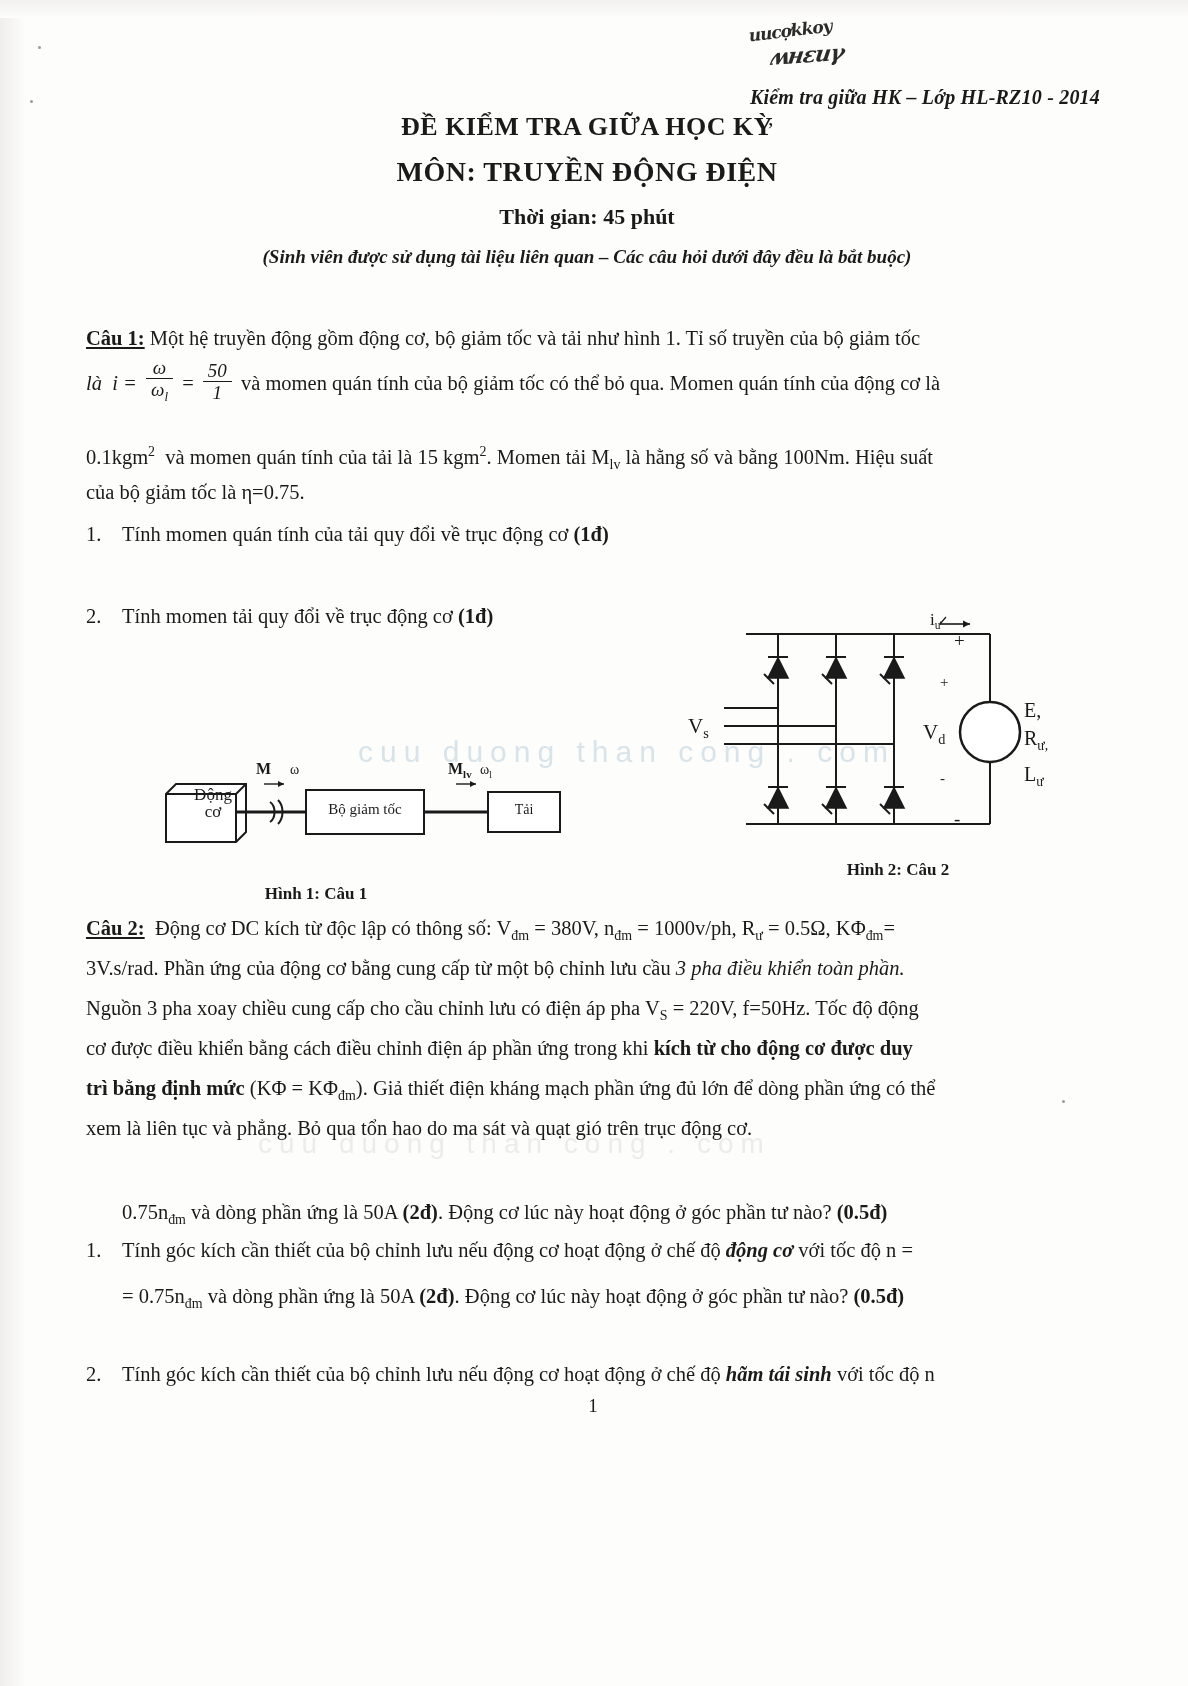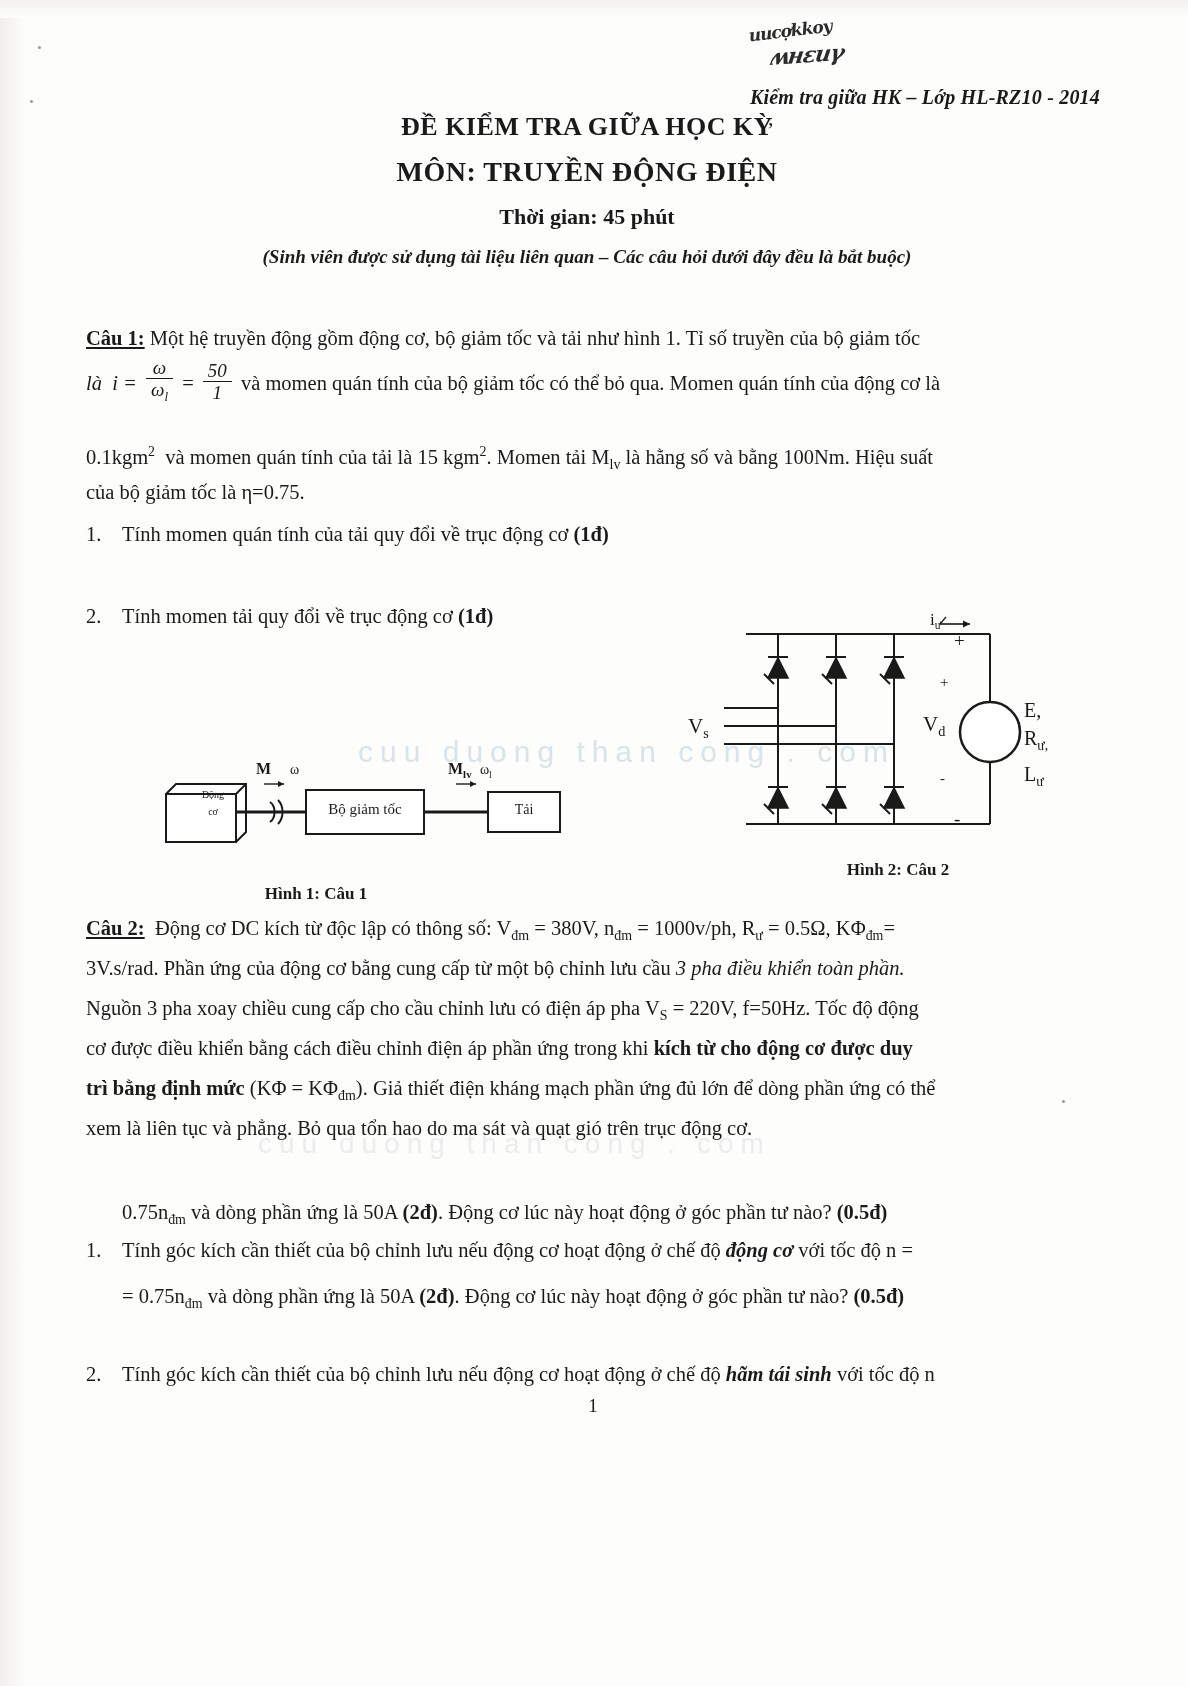--- a/index.html
+++ b/index.html
@@ -284,21 +284,21 @@
 
         <line x1="266" y1="52" x2="330" y2="52" stroke="#1a1a1a" stroke-width="3"></line>
 
         <rect x="330" y="32" width="72" height="40" fill="#ffffff" stroke="#1a1a1a" stroke-width="2"></rect>
 
         <line x1="106" y1="24" x2="126" y2="24" stroke="#1a1a1a" stroke-width="1.4"></line>
         <path d="M126,24 l-6,-3 l0,6 Z" fill="#1a1a1a"></path>
         <line x1="298" y1="24" x2="318" y2="24" stroke="#1a1a1a" stroke-width="1.4"></line>
         <path d="M318,24 l-6,-3 l0,6 Z" fill="#1a1a1a"></path>
       </svg>
-      <div style="position:absolute; left:22px; top:26px; width:66px; font-size:10px; text-align:center; line-height:17px;">
+      <div style="position:absolute; left:22px; top:26px; width:66px; font-size:17px; text-align:center; line-height:17px;">
         <span>Động</span><br>
         <span>cơ</span>
       </div>
       <div style="position:absolute; left:150px; top:41px; width:114px; font-size:15px; text-align:center;">Bộ giảm tốc</div>
       <div style="position:absolute; left:332px; top:42px; width:68px; font-size:14px; text-align:center;">Tải</div>
       <div style="position:absolute; left:98px; top:0px; font-size:16px;">
         <span class="b">M</span>
       </div>
       <div style="position:absolute; left:132px; top:2px; font-size:14px;">ω</div>
       <div style="position:absolute; left:290px; top:0px; font-size:16px;">
@@ -359,21 +359,21 @@
         <line x1="222" y1="12" x2="252" y2="12" stroke="#1a1a1a" stroke-width="1.6"></line>
         <path d="M252,12 l-7,-3.5 l0,7 Z" fill="#1a1a1a"></path>
         <line x1="228" y1="5" x2="222" y2="12" stroke="#1a1a1a" stroke-width="1.2"></line>
       </svg>
       <div style="position:absolute; left:212px; top:-2px; font-size:17px;">i<sub>ư</sub></div>
       <div style="position:absolute; left:236px; top:18px; font-size:19px;">+</div>
       <div style="position:absolute; left:236px; top:196px; font-size:19px;">-</div>
       <div style="position:absolute; left:222px; top:62px; font-size:15px;">+</div>
       <div style="position:absolute; left:222px; top:158px; font-size:15px;">-</div>
       <div style="position:absolute; left:-30px; top:102px; font-size:21px;">V<sub>s</sub></div>
-      <div style="position:absolute; left:205px; top:100px; font-size:21px;">V<sub>d</sub></div>
+      <div style="position:absolute; left:205px; top:108px; font-size:21px;">V<sub>d</sub></div>
       <div style="position:absolute; left:306px; top:84px; font-size:20px; line-height:28px;">
         <span>E,</span><br>
         <span>R<sub>ư,</sub></span><br>
         <span>L<sub>ư</sub></span>
       </div>
       <div class="fig-caption" style="position:absolute; left:60px; top:238px; width:240px;">Hình 2: Câu 2</div>
     </div>
 
     <div class="body-text" style="top: 908px;">
       <span class="q-label">Câu 2:</span>

